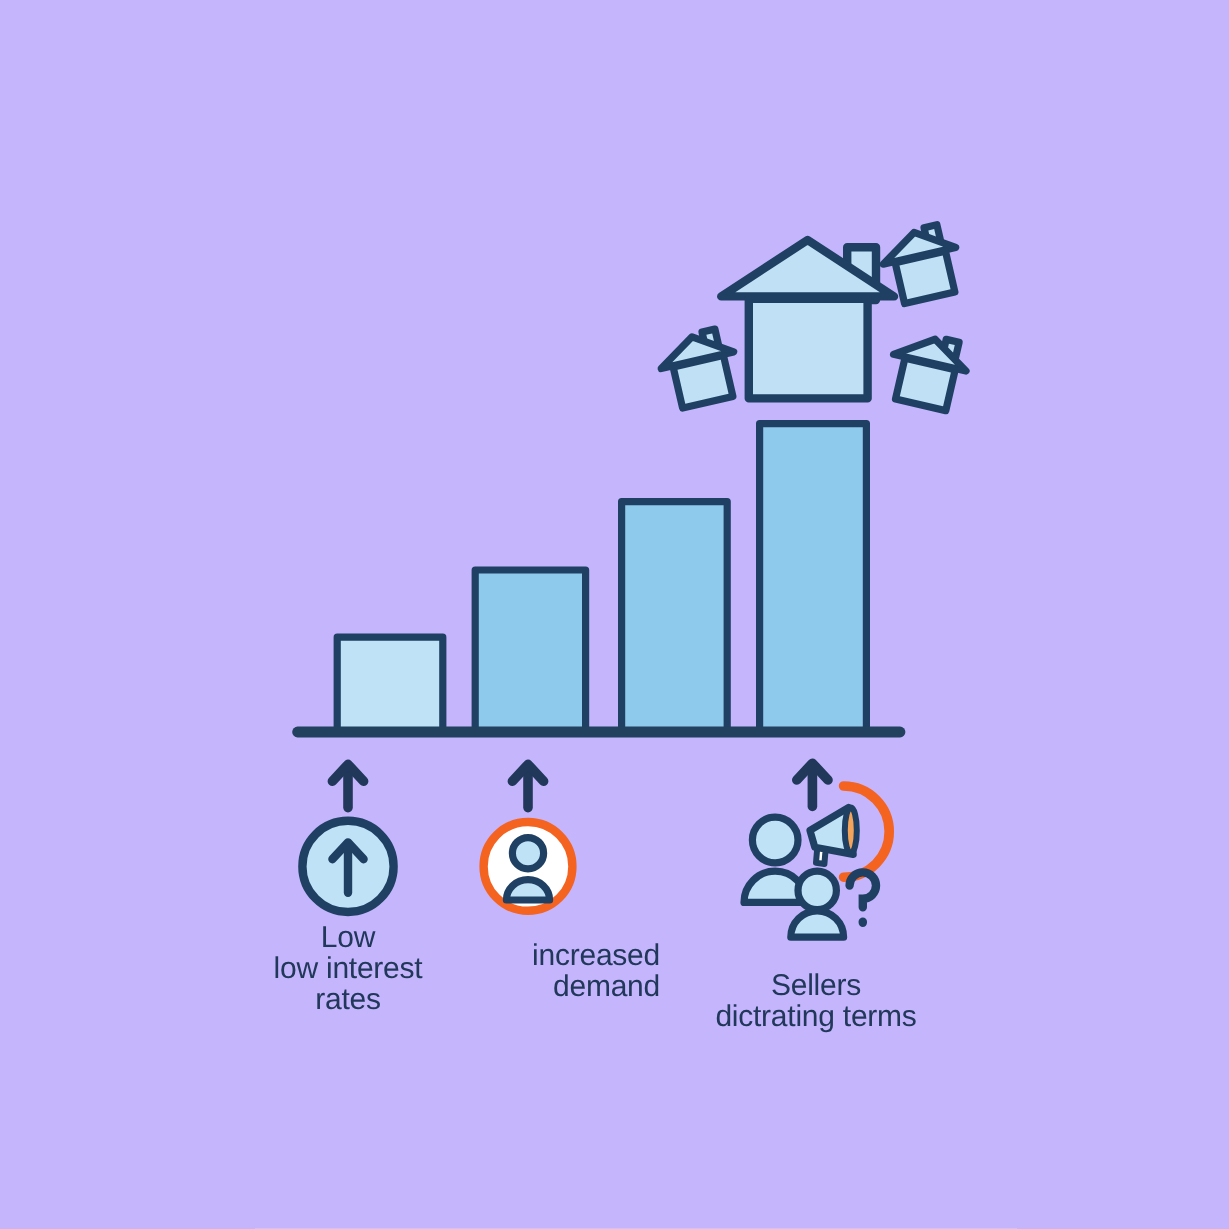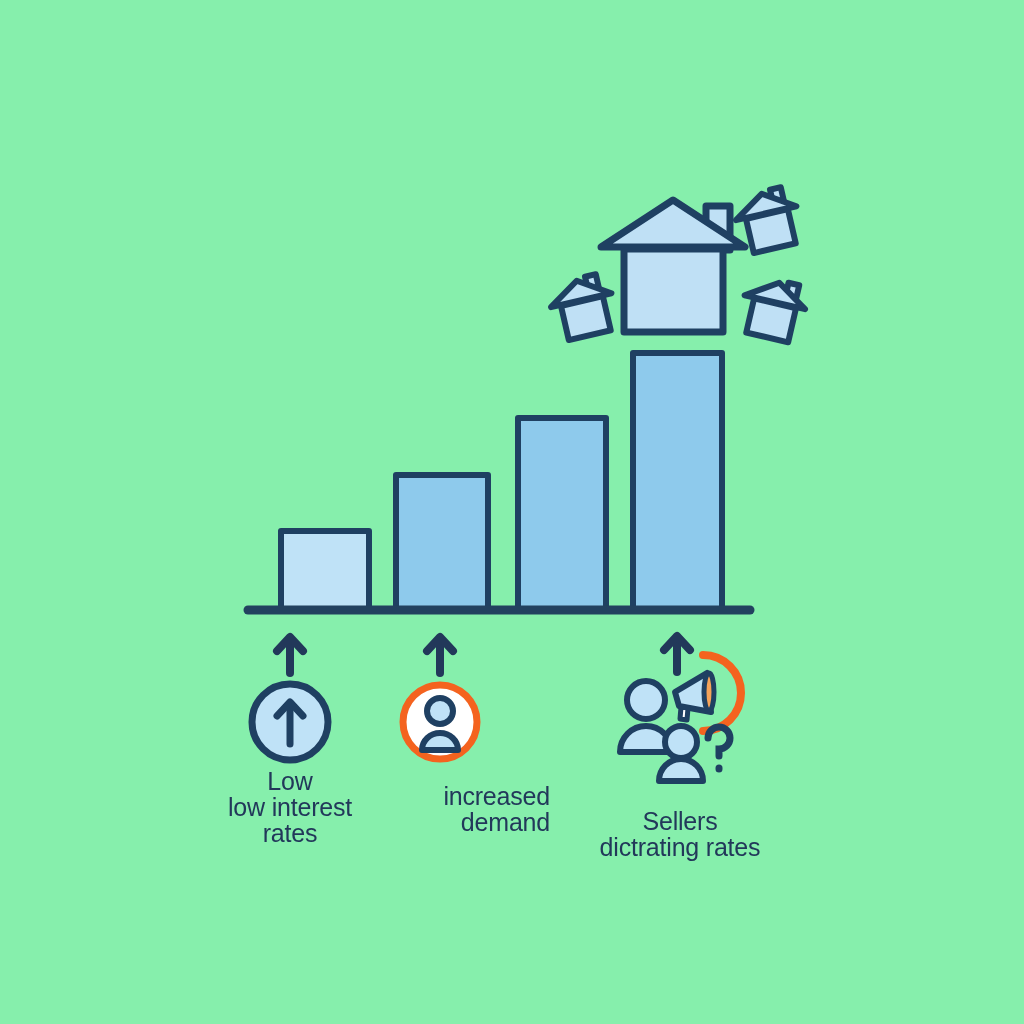--- a/index.html
+++ b/index.html
@@ -10,21 +10,21 @@
   body {
     width: 1024px;
     height: 1024px;
     font-family: "Liberation Sans", sans-serif;
     overflow: hidden;
   }
   #canvas {
     position: relative;
     width: 1024px;
     height: 1024px;
-    background: #86efac;
+    background: #c4b5fd;
   }
   .layer {
     position: absolute;
     left: 0;
     top: 0;
     width: 1024px;
     height: 1024px;
   }
   .label {
     position: absolute;
@@ -148,15 +148,15 @@
   </svg>
 
   <div class="label" id="label-1">Low
 low interest
 rates</div>
 
   <div class="label" id="label-2">increased
 demand</div>
 
   <div class="label" id="label-3">Sellers
-dictrating rates</div>
+dictrating terms</div>
 
 </div>
 
 </body></html>

